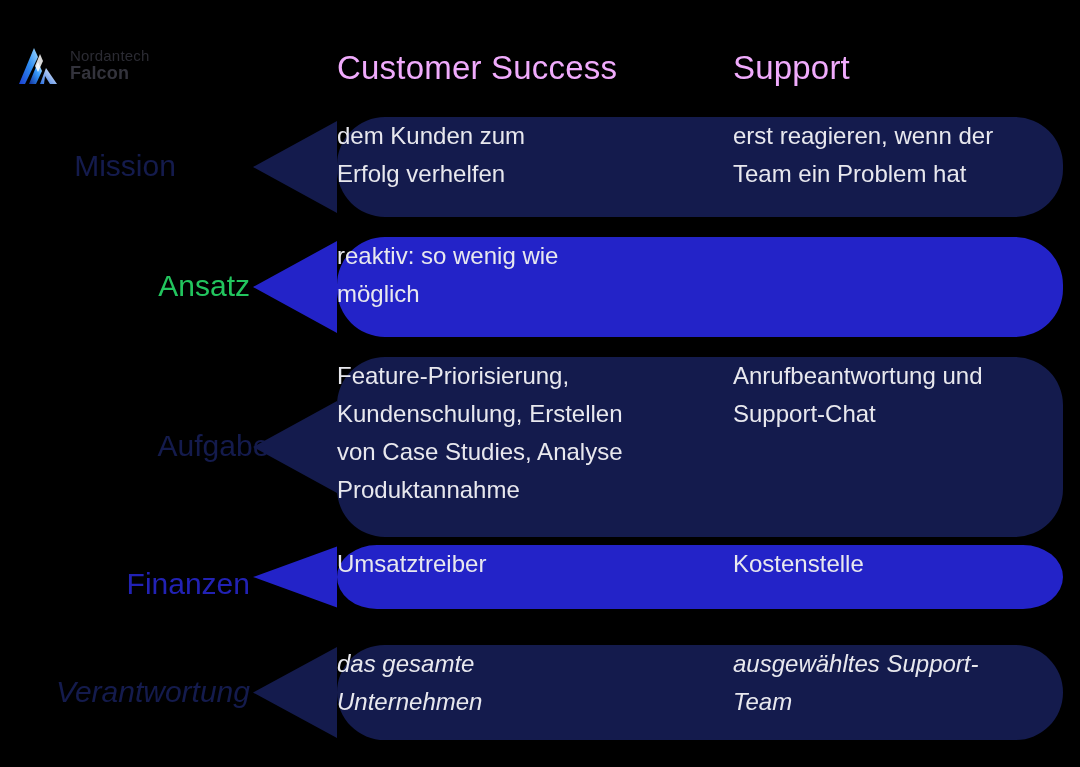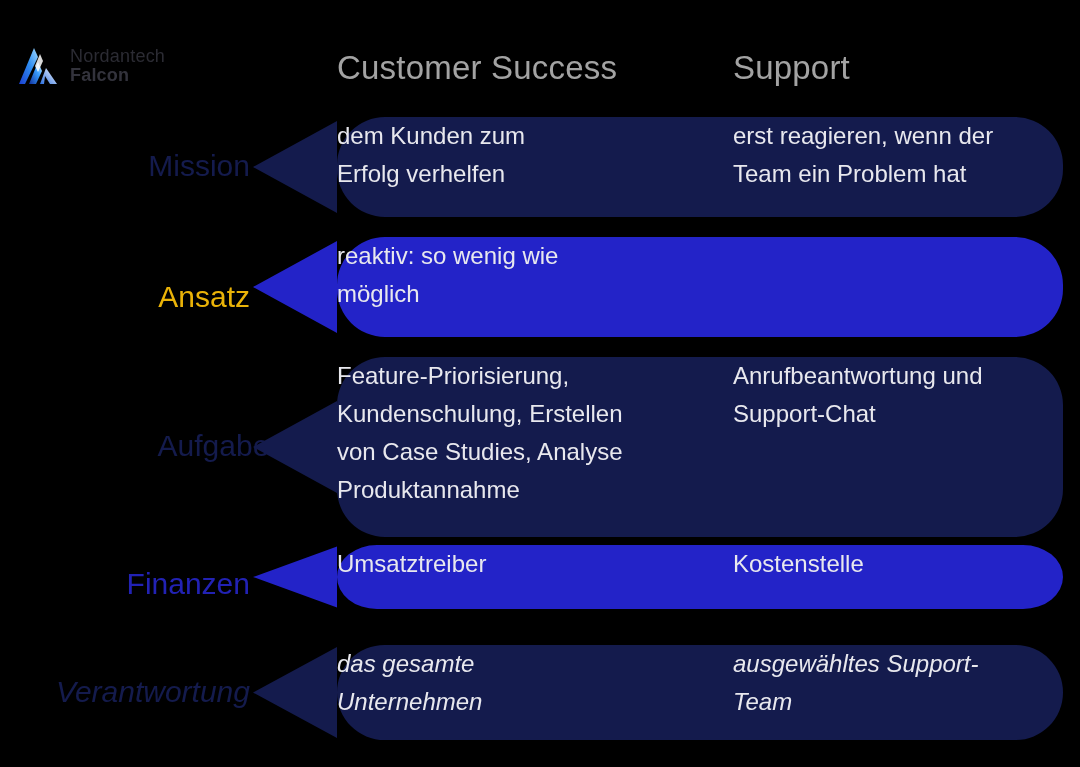--- a/index.html
+++ b/index.html
@@ -21,37 +21,37 @@
     position: absolute;
     left: 16px;
     top: 44px;
     display: flex;
     align-items: center;
     gap: 10px;
   }
   .brand-mark { width: 44px; height: 42px; display: block; flex: none; }
   .brand-text { display: flex; flex-direction: column; line-height: 1.0; }
   .brand-line1 {
-    font-size: 18px;
+    font-size: 15px;
     color: #2b2b33;
     letter-spacing: 0.2px;
   }
   .brand-line2 {
     font-size: 18px;
     font-weight: 700;
     color: #33333c;
     letter-spacing: 0.2px;
     margin-top: 1px;
   }
 
   
   .col-header {
     position: absolute;
     font-size: 33px;
-    color: #a3a3a3;
+    color: #f0abfc;
     letter-spacing: 0.2px;
     white-space: nowrap;
   }
   .col-header.cs { left: 337px; top: 49px; }
   .col-header.sup { left: 733px; top: 49px; }
 
   
   .row {
     position: absolute;
     left: 0;
@@ -135,35 +135,35 @@
   <span class="brand-text">
     <span class="brand-line1">Nordantech</span>
     <span class="brand-line2">Falcon</span>
   </span>
 </div>
 
 <div class="col-header cs">Customer Success</div>
 <div class="col-header sup">Support</div>
 
 <div class="row" id="row-0">
-    <div class="row-label" style="color: rgb(20, 27, 77); top: 34px;">Mission</div>
+    <div class="row-label" style="color: rgb(20, 27, 77); top: 34px; text-align: center;">Mission</div>
     <div class="banner">
       <svg viewBox="0 0 810 100" preserveAspectRatio="none" xmlns="http://www.w3.org/2000/svg">
         <path d="M 132 0 H 762 A 48 48 0 0 1 810 48 V 52 A 48 48 0 0 1 762 100 H 132 A 48 48 0 0 1 84 52 V 96 L 0 50 L 84 4 V 48 A 48 48 0 0 1 132 0 Z" fill="#141b4d"></path>
       </svg>
     </div>
     <div class="cells">
       <div class="cell left">dem Kunden zum
 Erfolg verhelfen</div>
       <div class="cell right">erst reagieren, wenn der
 Team ein Problem hat</div>
     </div>
   </div>
 <div class="row" id="row-1">
-    <div class="row-label" style="color: #eab308; top: 45px;">Ansatz</div>
+    <div class="row-label" style="color: #22c55e; top: 34px;">Ansatz</div>
     <div class="banner">
       <svg viewBox="0 0 810 100" preserveAspectRatio="none" xmlns="http://www.w3.org/2000/svg">
         <path d="M 132 0 H 762 A 48 48 0 0 1 810 48 V 52 A 48 48 0 0 1 762 100 H 132 A 48 48 0 0 1 84 52 V 96 L 0 50 L 84 4 V 48 A 48 48 0 0 1 132 0 Z" fill="#2323c8"></path>
       </svg>
     </div>
     <div class="cells">
       <div class="cell right">reaktiv: so wenig wie
 möglich</div>
     </div>
   </div>

